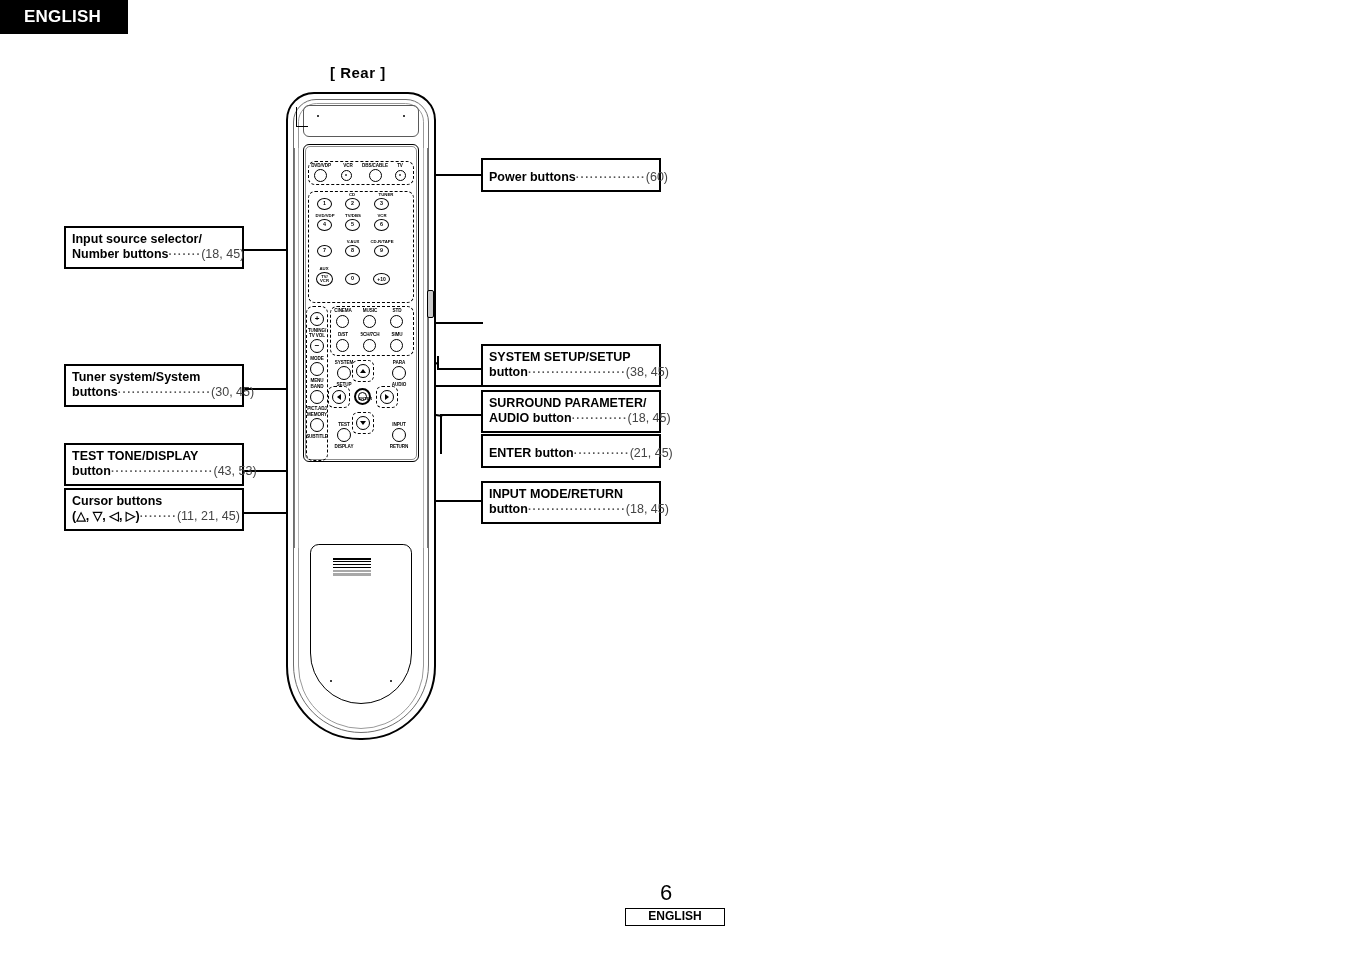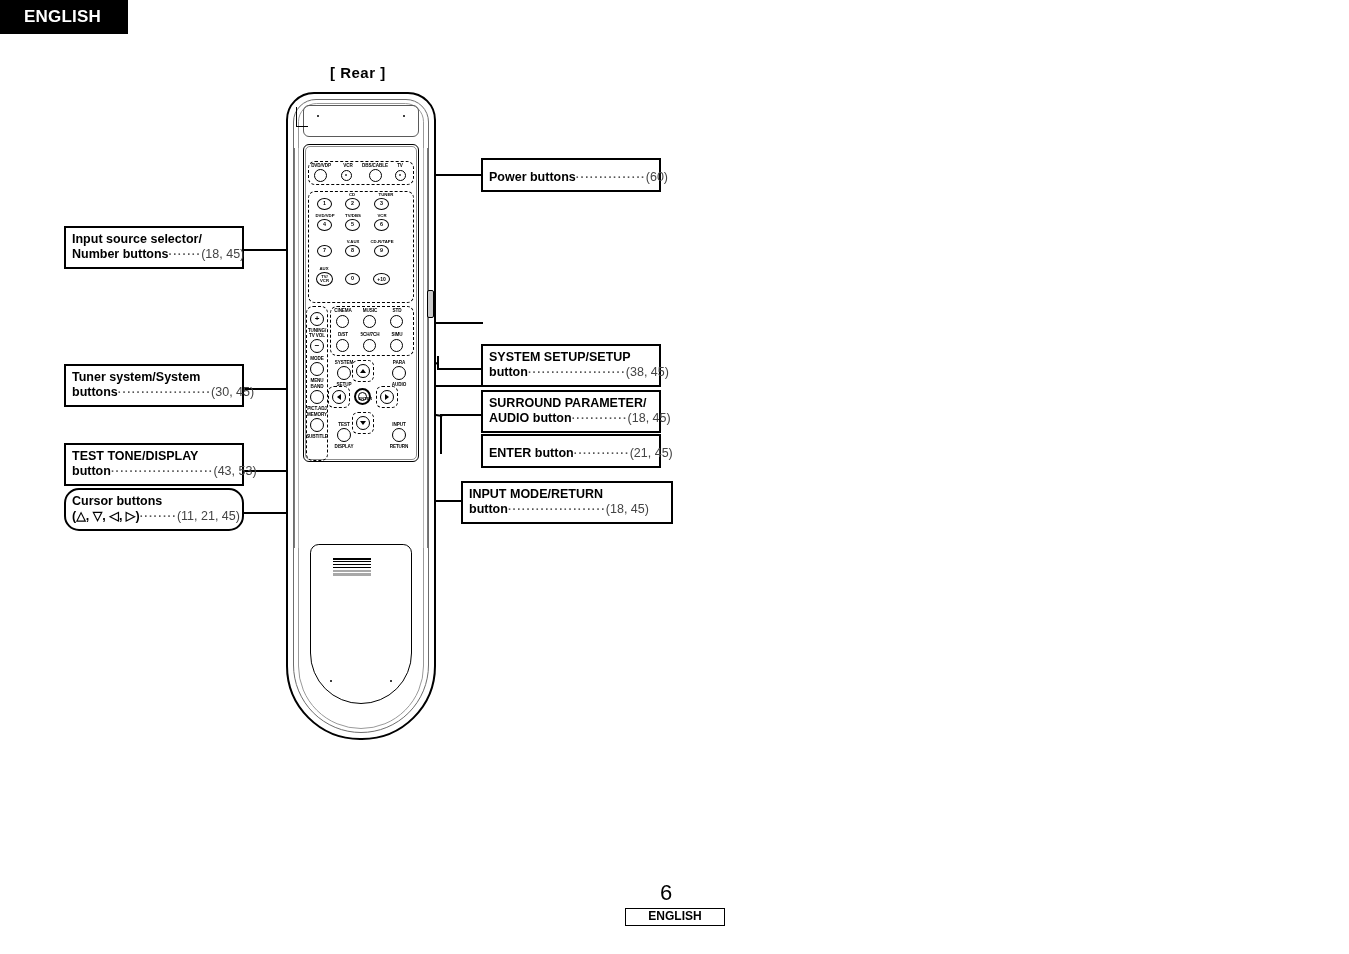--- a/index.html
+++ b/index.html
@@ -16,28 +16,28 @@
   
   .callout{position:absolute;border:2px solid #000;background:#fff;box-sizing:border-box;padding:4px 6px 5px 6px;}
   .callout .l1,.callout .l2{display:block;font-size:12.5px;font-weight:bold;line-height:15px;white-space:nowrap;}
   .callout .dots{font-weight:bold;letter-spacing:1px;color:#555;font-size:11px;}
   .callout .pg{font-weight:normal;color:#444;font-size:12.5px;}
 
   
   #co-input{left:64px;top:226px;width:180px;}
   #co-tuner{left:64px;top:364px;width:180px;}
   #co-test {left:64px;top:443px;width:180px;}
-  #co-cursor{left:64px;top:488px;width:180px;border-radius:15px;}
+  #co-cursor{left:64px;top:488px;width:180px;}
   
   #co-power {left:481px;top:158px;width:180px;}
   #co-srmode{left:481px;top:298px;width:180px;}
   #co-sysset{left:481px;top:344px;width:180px;}
   #co-srpara{left:481px;top:390px;width:180px;}
   #co-enter {left:481px;top:434px;width:180px;}
-  #co-inmode{left:461px;top:481px;width:212px;}
+  #co-inmode{left:481px;top:481px;width:180px;}
 
   
   .ld{position:absolute;background:#000;}
   .ldh{height:2px;}
   .ldv{width:2px;}
 
   
   .remote-wrap{position:absolute;left:286px;top:92px;width:150px;height:650px;}
   .rem-outer{position:absolute;left:0;top:0;width:150px;height:648px;border:2.5px solid #000;
              border-radius:28px 28px 74px 74px;background:#fff;box-sizing:border-box;}

